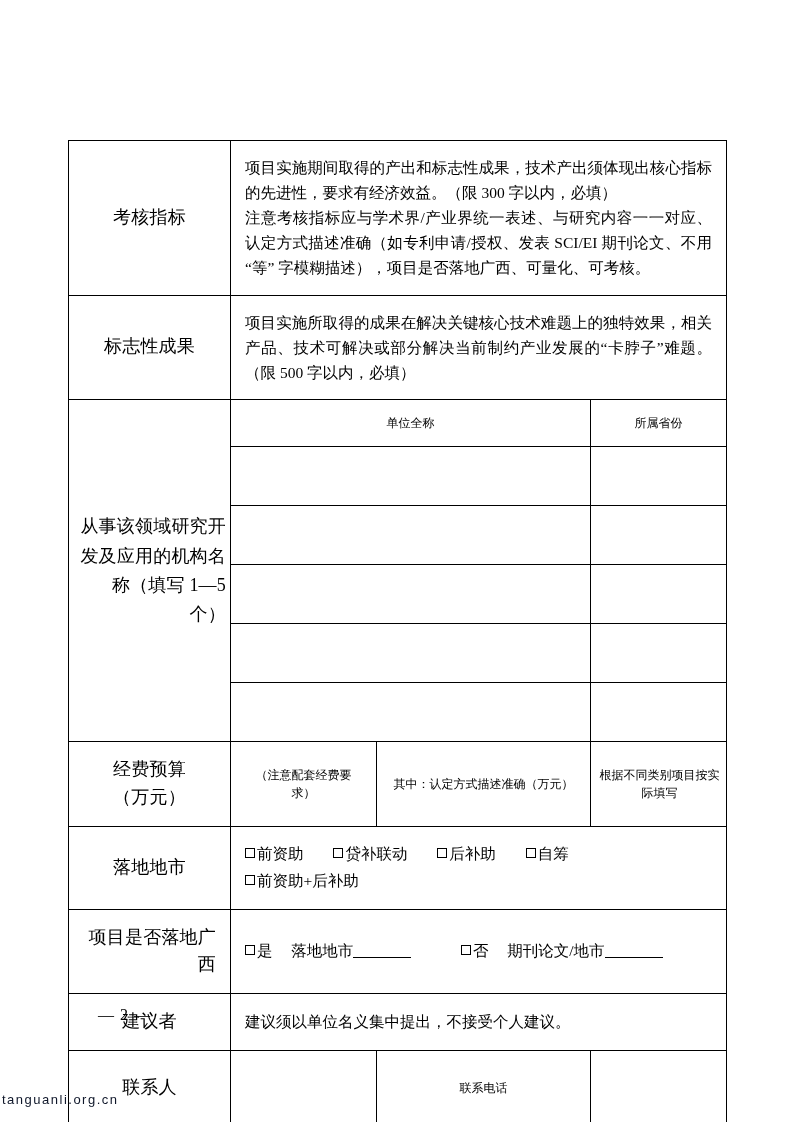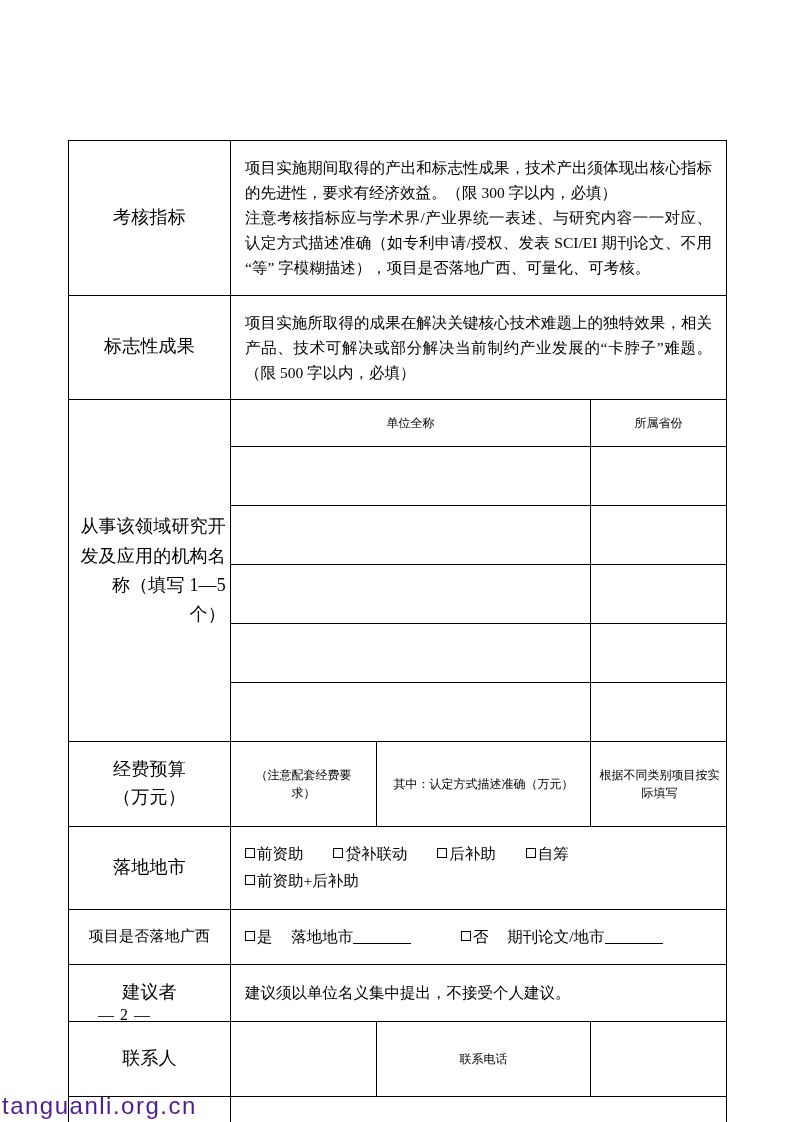--- a/index.html
+++ b/index.html
@@ -39,21 +39,22 @@
   }
 
   .label-cell {
     text-align: center;
     font-size: 18px;
     line-height: 1.55;
     padding: 4px 5px;
     letter-spacing: 0.2px;
   }
   .label-cell.tight {
-    font-size: 15px;
+    font-size: 18px;
+    text-align: right;
   }
   .label-cell.left-wrap {
     text-align: right;
     padding-left: 7px;
     padding-right: 4px;
     line-height: 1.62;
   }
 
   .body-cell {
     font-size: 15.5px;
@@ -122,23 +123,23 @@
     font-size: 16px;
     font-family: "Liberation Serif", "DejaVu Serif", serif;
     color: #000;
     letter-spacing: 1px;
   }
 
   .watermark {
     position: absolute;
     left: 2px;
     top: 1092px;
-    font-size: 24px;
+    font-size: 13px;
     font-family: "Liberation Sans", sans-serif;
-    color: #4c1d95;
+    color: #0f172a;
     letter-spacing: 1.5px;
     white-space: nowrap;
   }
 </style>
 </head>
 <body>
 
 <div class="page">
 
   <table class="form-table">

